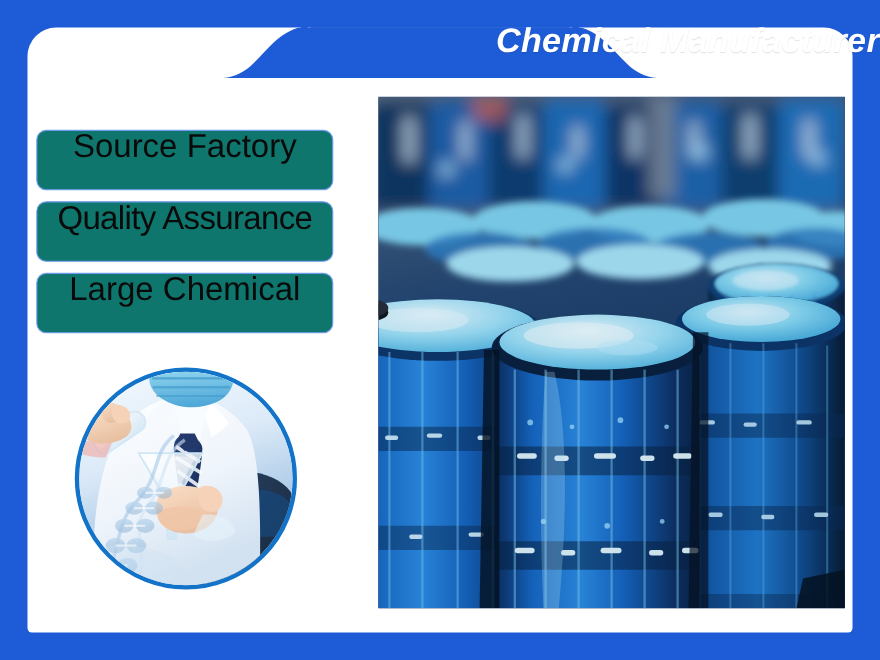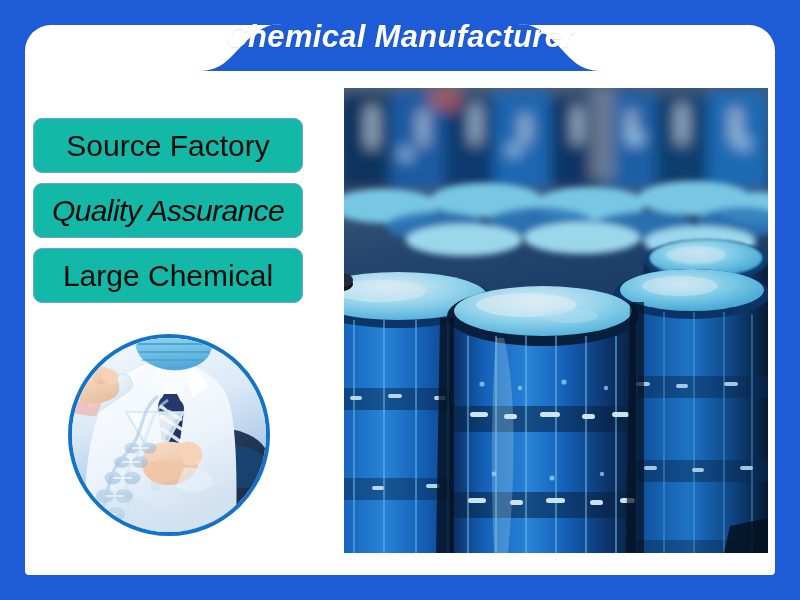--- a/index.html
+++ b/index.html
@@ -38,21 +38,21 @@
     height: 71px;
     pointer-events: none;
   }
   #header-banner svg { display: block; }
 
   #banner-title {
     position: absolute;
     left: 0;
     top: 18px;
     width: 800px;
-    text-align: center;
+    text-align: right;
     color: #ffffff;
     font-size: 31px;
     font-weight: bold;
     font-style: italic;
     letter-spacing: .3px;
     line-height: 38px;
     white-space: nowrap;
     text-shadow: 0 1px 1px rgba(0,0,0,.12);
   }
 
@@ -62,31 +62,30 @@
     left: 33px;
     top: 118px;
     width: 270px;
   }
   .feature-box {
     width: 270px;
     height: 55px;
     margin-bottom: 10px;
     border: 1.6px solid #6f9bee;
     border-radius: 9px;
-    background: #14b8a6;
+    background: #0f766e;
     display: flex;
-    align-items: center;
     justify-content: center;
     color: #0a0a0a;
     font-size: 30px;
     line-height: 1;
     white-space: nowrap;
     overflow: hidden;
   }
-  .feature-box.tight { letter-spacing: -0.6px; font-style: italic; }
+  .feature-box.tight { letter-spacing: -0.6px; }
 
   
   #circle-photo {
     position: absolute;
     left: 68px;
     top: 334px;
     width: 202px;
     height: 202px;
     border-radius: 50%;
     border: 4px solid #1273c9;

